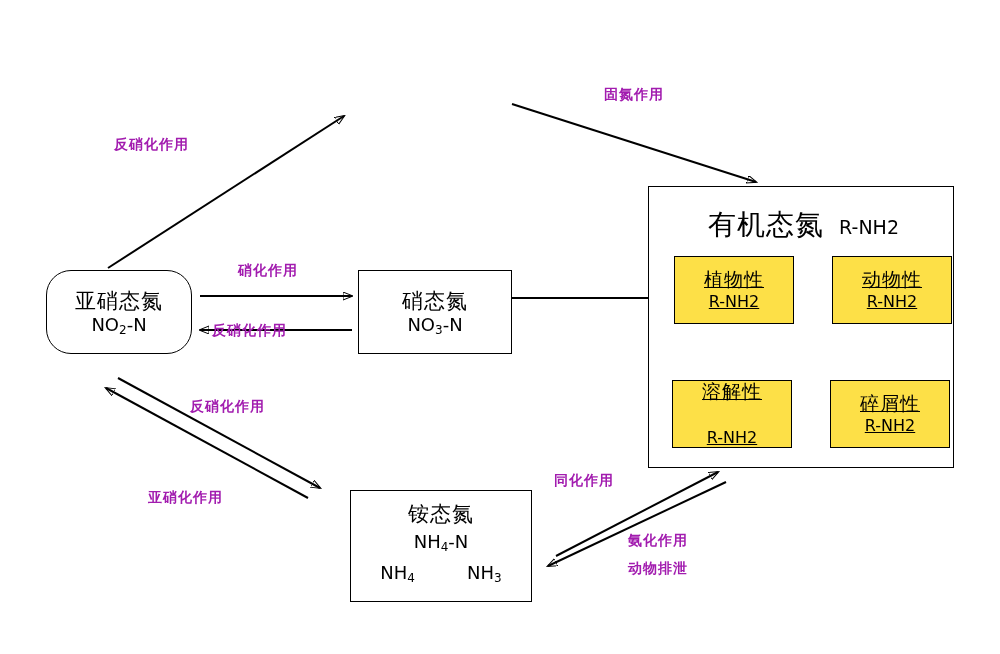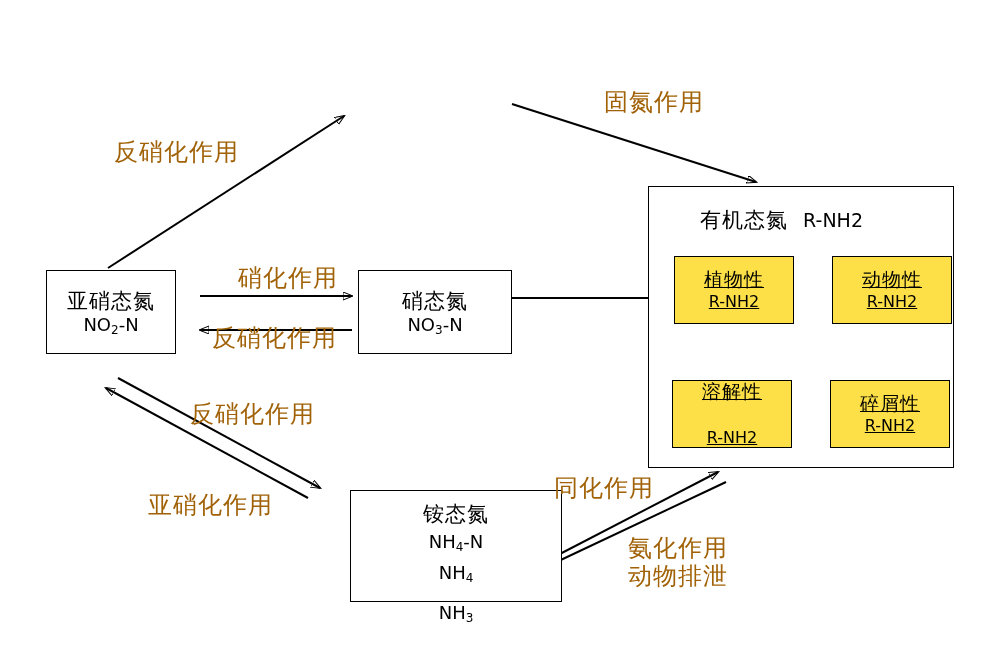--- a/index.html
+++ b/index.html
@@ -50,22 +50,23 @@
     box-sizing: border-box;
     border: 1.5px solid #000000;
     background: #ffffff;
   }
   .group-title {
     position: absolute;
     white-space: nowrap;
     color: #000000;
   }
   .group-title .gt-cn {
-    font-size: 21px;
+    font-size: 28px;
     letter-spacing: 1px;
+    margin-left: 8px;
   }
   .group-title .gt-sci {
     font-size: 19px;
   }
   .inner-node {
     position: absolute;
     box-sizing: border-box;
     border: 1.2px solid #000000;
     background: #fde047;
     display: flex;
@@ -75,43 +76,43 @@
     text-align: center;
     color: #000000;
     line-height: 1.3;
     text-decoration: underline;
   }
   .inner-node .icn { font-size: 19px; letter-spacing: 1px; }
   .inner-node .isci { font-size: 16px; }
   .edge-label {
     position: absolute;
     white-space: nowrap;
-    color: #a16207;
-    font-size: 24px;
+    color: #a21caf;
+    font-size: 14px;
     letter-spacing: 1px;
+    font-weight: bold;
   }
   svg.arrows {
     position: absolute;
     left: 0;
     top: 0;
     width: 1000px;
     height: 654px;
     pointer-events: none;
   }
   svg.arrows line, svg.arrows path {
     stroke: #000000;
     fill: none;
   }
   .nh-row {
     display: flex;
     align-items: center;
     justify-content: space-between;
     gap: 4px;
     font-size: 18px;
-    flex-direction: column;
   }
   .nh-arrow {
     display: inline-block;
     width: 44px;
     height: 10px;
     position: relative;
   }
 </style>
 </head>
 <body>
@@ -157,31 +158,31 @@
     <line x1="830" y1="432" x2="792" y2="432" stroke-width="2" marker-end="url(#ah-sm)"></line>
 
     <line x1="898" y1="380" x2="898" y2="328" stroke-width="2" marker-end="url(#ah-sm)"></line>
 
     <line x1="878" y1="328" x2="878" y2="380" stroke-width="2" marker-end="url(#ah-sm)"></line>
 
     <line x1="432" y1="578" x2="470" y2="578" stroke-width="1.8" marker-end="url(#ah-sm)" marker-start="url(#ah-sm)"></line>
   </svg>
 
 
-  <div class="node" style="left:46px; top:270px; width:130px; height:84px;">
+  <div class="node" style="left:46px; top:270px; width:146px; height:84px;border-radius:25px;">
     <span class="ln cn">亚硝态氮</span>
     <span class="ln sci"><span>NO</span><span class="sub">2</span><span>-N</span></span>
   </div>
 
   <div class="node" style="left:358px; top:270px; width:154px; height:84px;">
     <span class="ln cn">硝态氮</span>
     <span class="ln sci"><span>NO</span><span class="sub">3</span><span>-N</span></span>
   </div>
 
-  <div class="node" style="left:350px; top:490px; width:212px; height:112px; justify-content:flex-start; padding-top:10px;">
+  <div class="node" style="left:350px; top:490px; width:182px; height:112px; justify-content:flex-start; padding-top:10px;">
     <span class="ln cn">铵态氮</span>
     <span class="ln sci" style="margin-top:4px;"><span>NH</span><span class="sub">4</span><span>-N</span></span>
     <div class="nh-row" style="margin-top:8px;">
       <span><span>NH</span><span class="sub">4</span></span>
       <span class="nh-arrow"></span>
       <span><span>NH</span><span class="sub">3</span></span>
     </div>
   </div>
 
   <div class="group-box" style="left:648px; top:186px; width:306px; height:282px;"></div>

